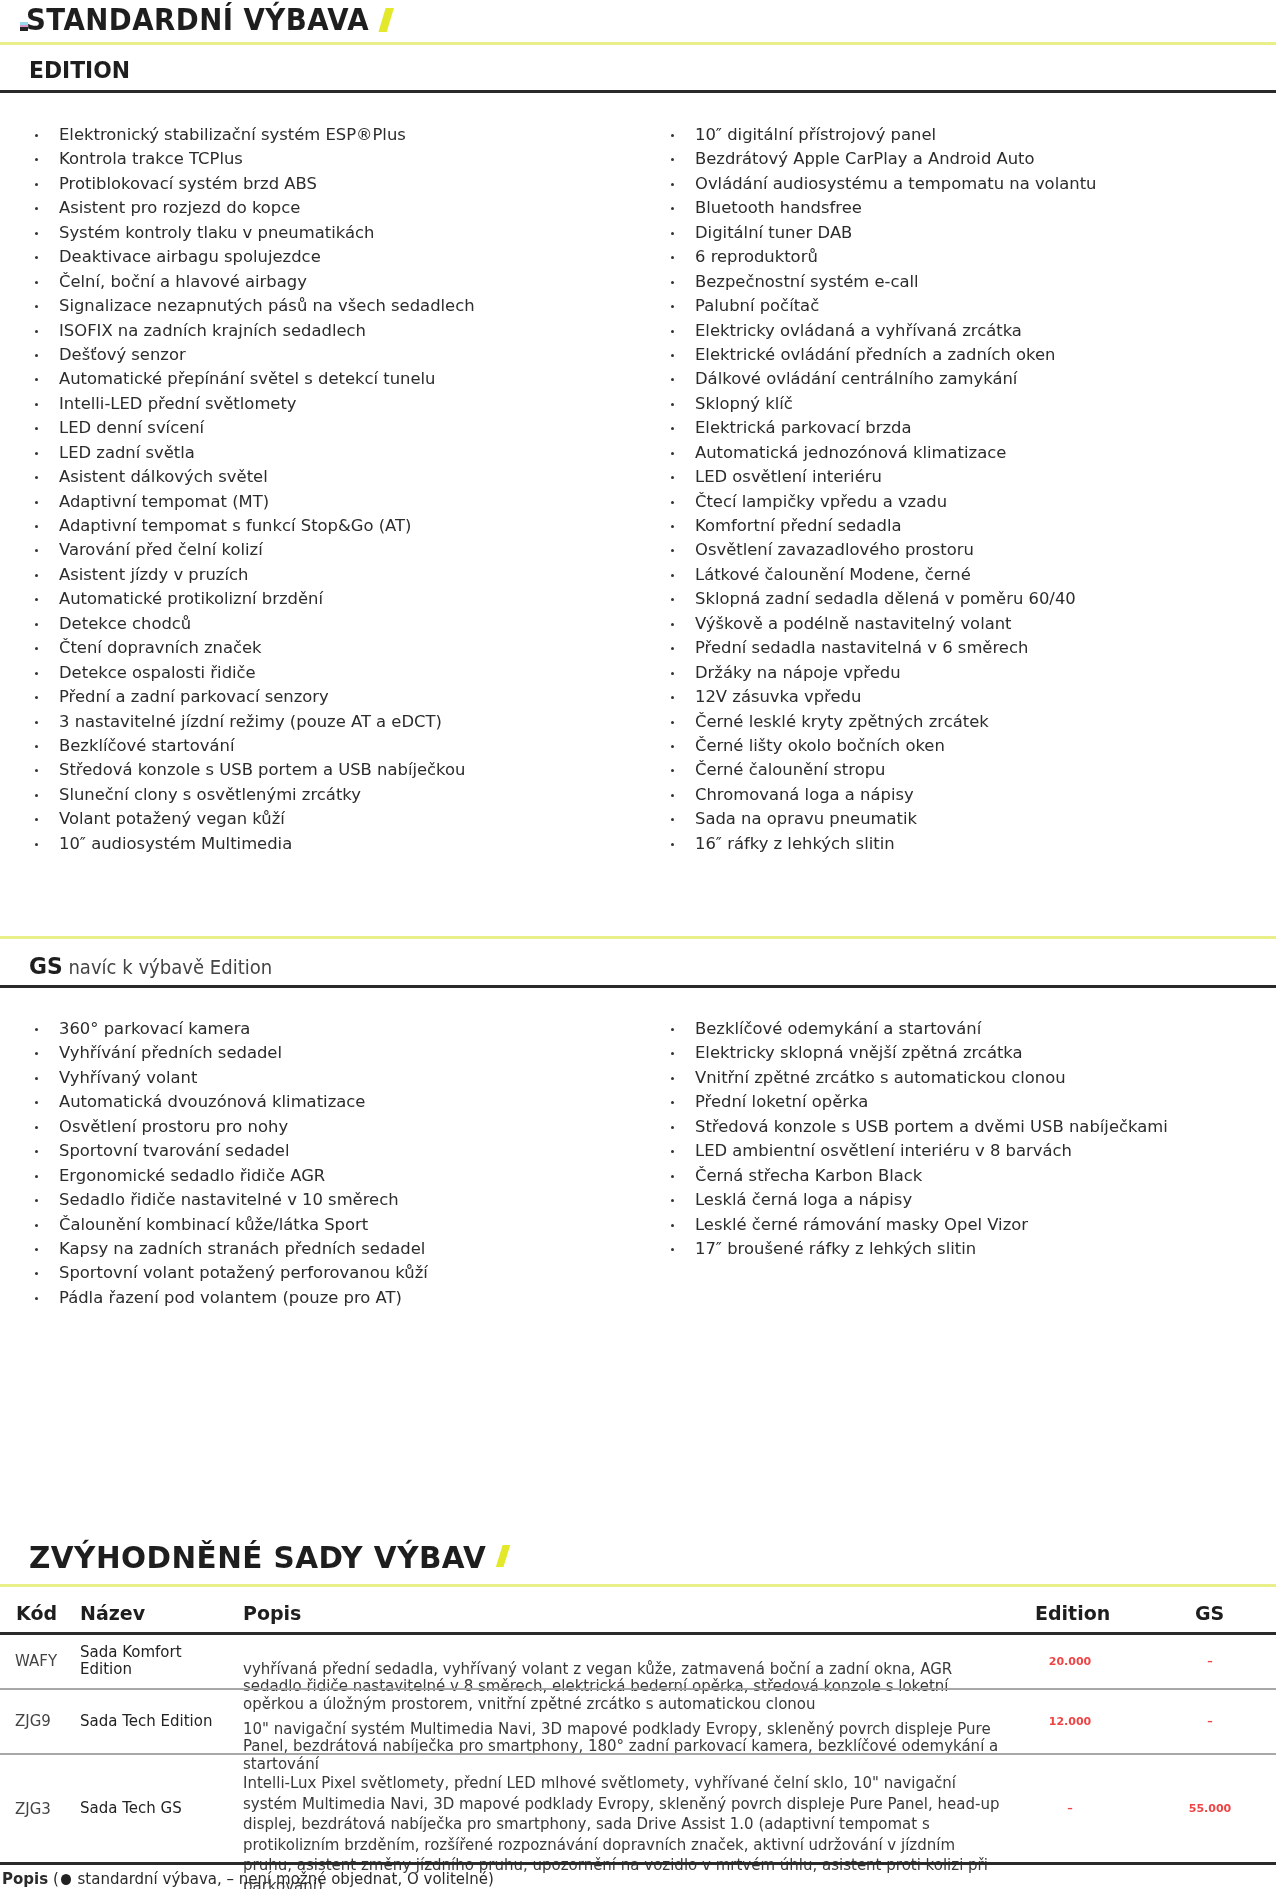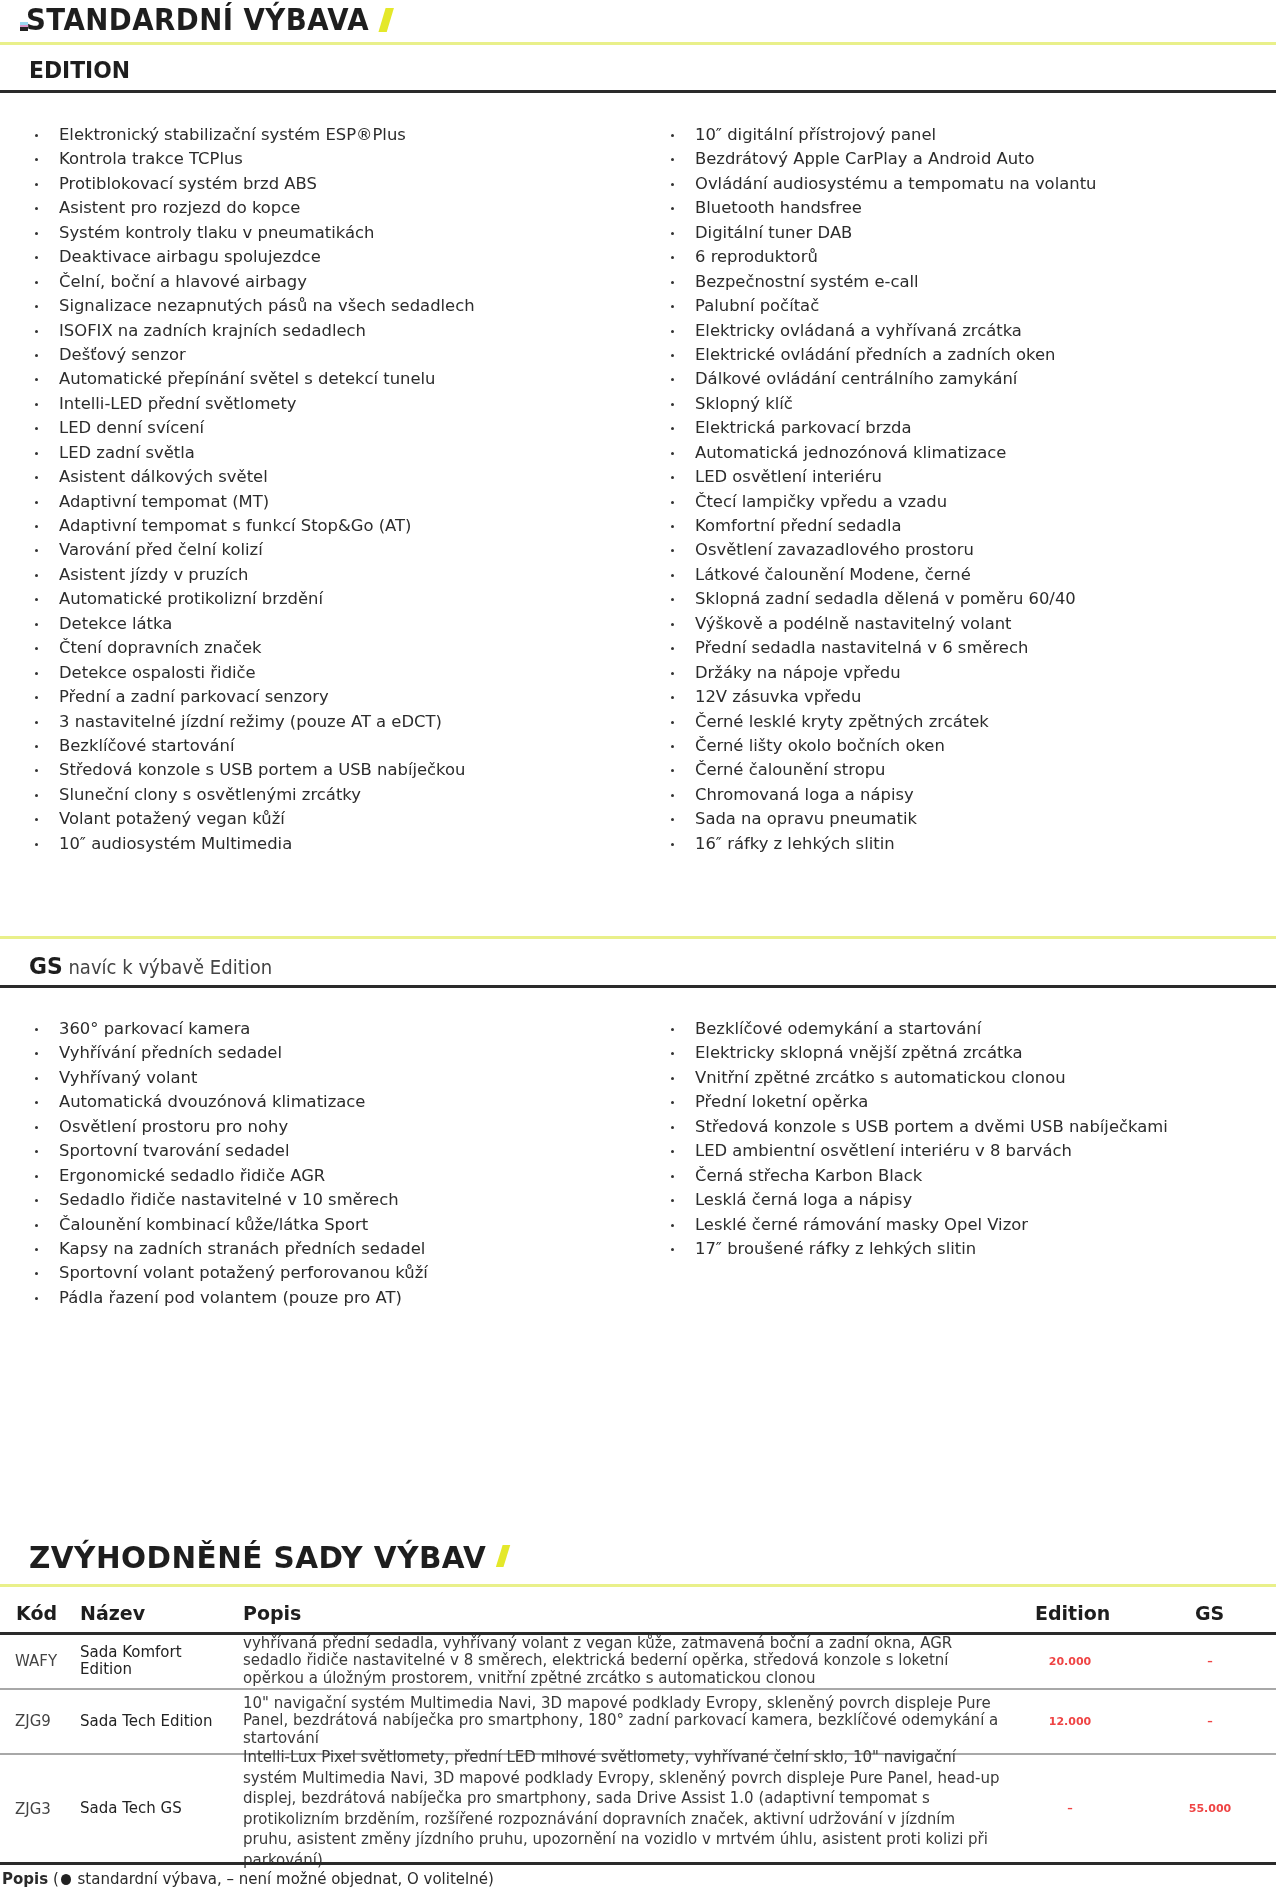--- a/index.html
+++ b/index.html
@@ -43,21 +43,21 @@
     color: #1e1e1e; line-height: 40px; letter-spacing: 0.5px;
     transform: scaleX(0.95); transform-origin: left center;
   }
   .sets-title .slash { height: 22px; width: 8px; vertical-align: 1px; }
 
   .tbl-header { position: absolute; top: 1598px; height: 30px; font-weight: bold; font-size: 19px; color: #1e1e1e; line-height: 30px; }
   .tbl-row { position: absolute; left: 0; width: 1276px; }
   .cell { position: absolute; display: flex; align-items: center; }
   .code { left: 15px; font-size: 15px; color: #444; }
   .name { left: 80px; font-size: 15px; font-weight: normal; color: #222; line-height: 17px; width: 150px; }
-  .desc { left: 243px; width: 760px; font-size: 15px; color: #3a3a3a; line-height: 17.5px; }
+  .desc { left: 243px; width: 760px; font-size: 15px; color: #3a3a3a; line-height: 17.5px; margin-top: 26px; }
   .price { font-size: 11px; font-weight: bold; color: #ef4444; justify-content: center; width: 120px; }
   .price-ed { left: 1010px; }
   .price-gs { left: 1150px; }
   .row-sep { position: absolute; left: 0; width: 1276px; height: 2px; background: #a8a8a8; }
 
   .footer-note { position: absolute; left: 2px; top: 1869px; font-size: 15px; color: #2a2a2a; line-height: 20px; }
   .footer-note b { font-weight: bold; }
   .dot-icon { display: inline-block; width: 10px; height: 11px; border-radius: 50%; background: #222; vertical-align: -1px; margin: 0 2px; }
 </style>
 </head>
@@ -88,21 +88,21 @@
     <li><span class="bullet"></span><span>Automatické přepínání světel s detekcí tunelu</span></li>
     <li><span class="bullet"></span><span>Intelli-LED přední světlomety</span></li>
     <li><span class="bullet"></span><span>LED denní svícení</span></li>
     <li><span class="bullet"></span><span>LED zadní světla</span></li>
     <li><span class="bullet"></span><span>Asistent dálkových světel</span></li>
     <li><span class="bullet"></span><span>Adaptivní tempomat (MT)</span></li>
     <li><span class="bullet"></span><span>Adaptivní tempomat s funkcí Stop&amp;Go (AT)</span></li>
     <li><span class="bullet"></span><span>Varování před čelní kolizí</span></li>
     <li><span class="bullet"></span><span>Asistent jízdy v pruzích</span></li>
     <li><span class="bullet"></span><span>Automatické protikolizní brzdění</span></li>
-    <li><span class="bullet"></span><span>Detekce látka</span></li>
+    <li><span class="bullet"></span><span>Detekce chodců</span></li>
     <li><span class="bullet"></span><span>Čtení dopravních značek</span></li>
     <li><span class="bullet"></span><span>Detekce ospalosti řidiče</span></li>
     <li><span class="bullet"></span><span>Přední a zadní parkovací senzory</span></li>
     <li><span class="bullet"></span><span>3 nastavitelné jízdní režimy (pouze AT a eDCT)</span></li>
     <li><span class="bullet"></span><span>Bezklíčové startování</span></li>
     <li><span class="bullet"></span><span>Středová konzole s USB portem a USB nabíječkou</span></li>
     <li><span class="bullet"></span><span>Sluneční clony s osvětlenými zrcátky</span></li>
     <li><span class="bullet"></span><span>Volant potažený vegan kůží</span></li>
     <li><span class="bullet"></span><span>10″ audiosystém Multimedia</span></li>
   </ul>

